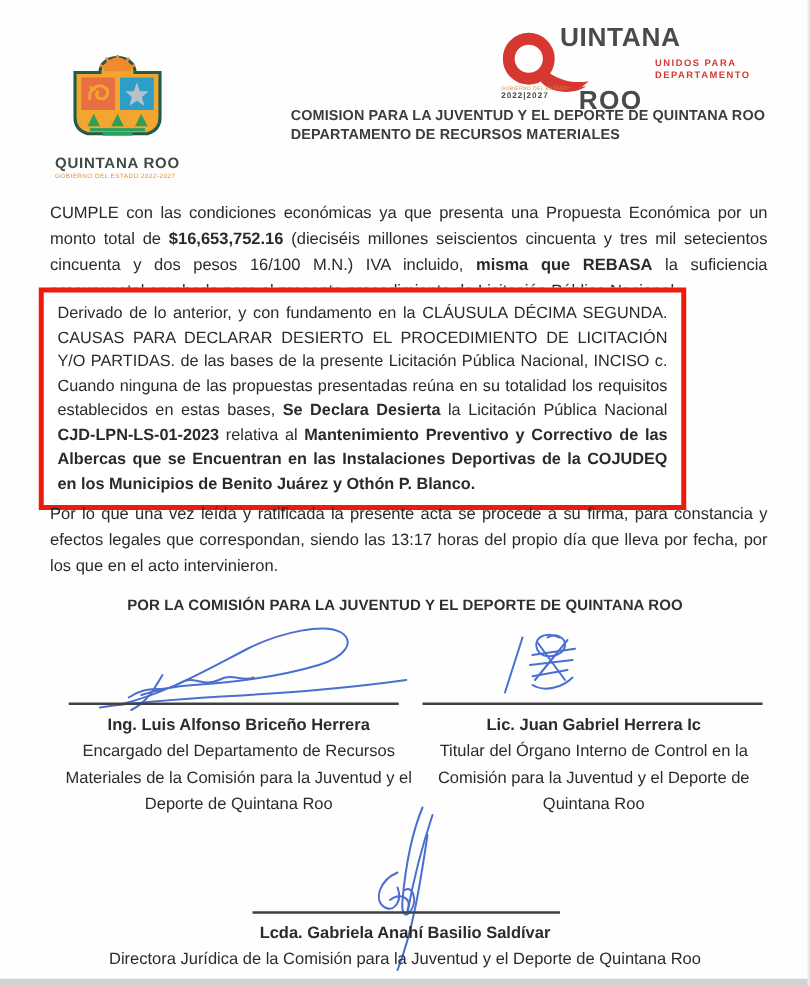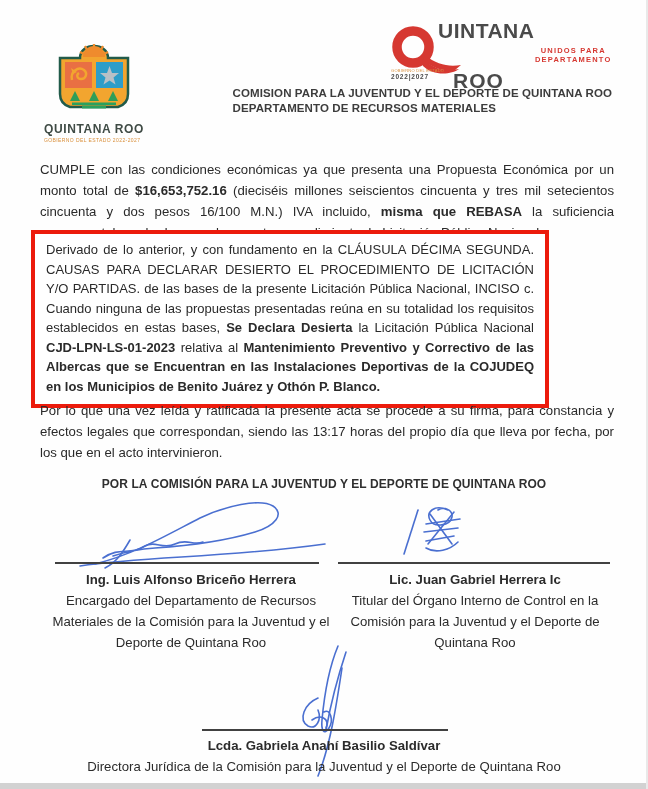--- a/index.html
+++ b/index.html
@@ -10,27 +10,27 @@
   
   .org-header{position:absolute;top:86px;right:36px;text-align:left;
     font-size:11.5px;font-weight:bold;line-height:15px;color:#3c3c3c;letter-spacing:.1px;}
   .org-header .dept{}
   
   .coat{position:absolute;left:44px;top:32px;width:112px;text-align:left;}
   .coat .state-name{display:block;margin-top:2px;font-size:12px;font-weight:bold;
     letter-spacing:.6px;color:#3f4b45;}
   .coat .state-sub{display:block;font-size:5px;letter-spacing:.4px;color:#d98f3a;margin-top:1px;}
   
-  .brand{position:absolute;left:385px;top:15px;width:235px;height:70px;text-align:center;}
+  .brand{position:absolute;left:395px;top:15px;width:235px;height:70px;}
   .brand .uintana{position:absolute;left:53px;top:4px;font-size:21px;font-weight:bold;
     color:#4a4a4a;letter-spacing:.5px;}
   .brand .roo{position:absolute;left:68px;top:26px;font-size:21px;font-weight:bold;
     color:#4a4a4a;letter-spacing:1px;margin-top:28px;}
   .brand .tagline{position:absolute;left:129px;top:31px;font-size:7.5px;line-height:9px;
-    font-weight:bold;color:#d63831;letter-spacing:1.2px;margin-left:21px;}
+    font-weight:bold;color:#d63831;letter-spacing:1.2px;}
   .brand .gov-tiny{position:absolute;left:6px;top:53px;font-size:4px;letter-spacing:.3px;color:#d98f3a;}
   .brand .years{position:absolute;left:6px;top:58px;font-size:6.5px;font-weight:bold;
     letter-spacing:.8px;color:#4a4a4a;}
   
   .para{position:absolute;left:40px;width:574px;font-size:13.2px;line-height:21px;
     text-align:justify;color:#2a2a2a;}
   .p1{top:146px;}
   .p3{top:387px;}
   .highlight-box{position:absolute;left:31px;top:230px;width:518px;box-sizing:border-box;
     border:4px solid #ec1b0c;padding:6px 11px 8px 11px;background:#fff;}

